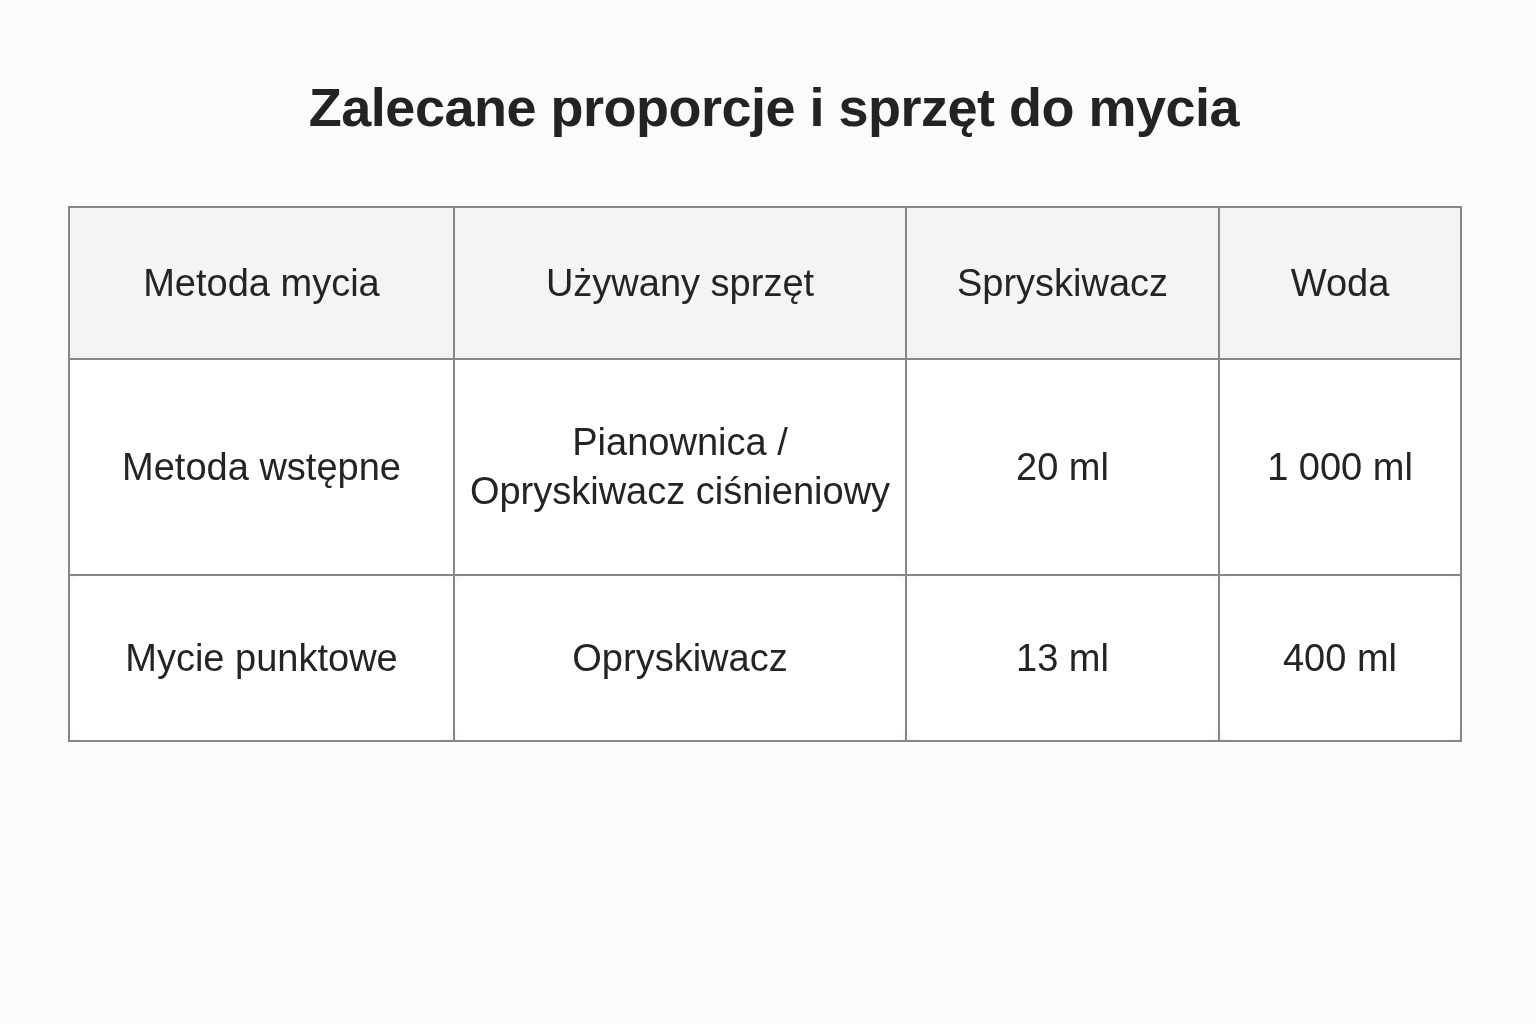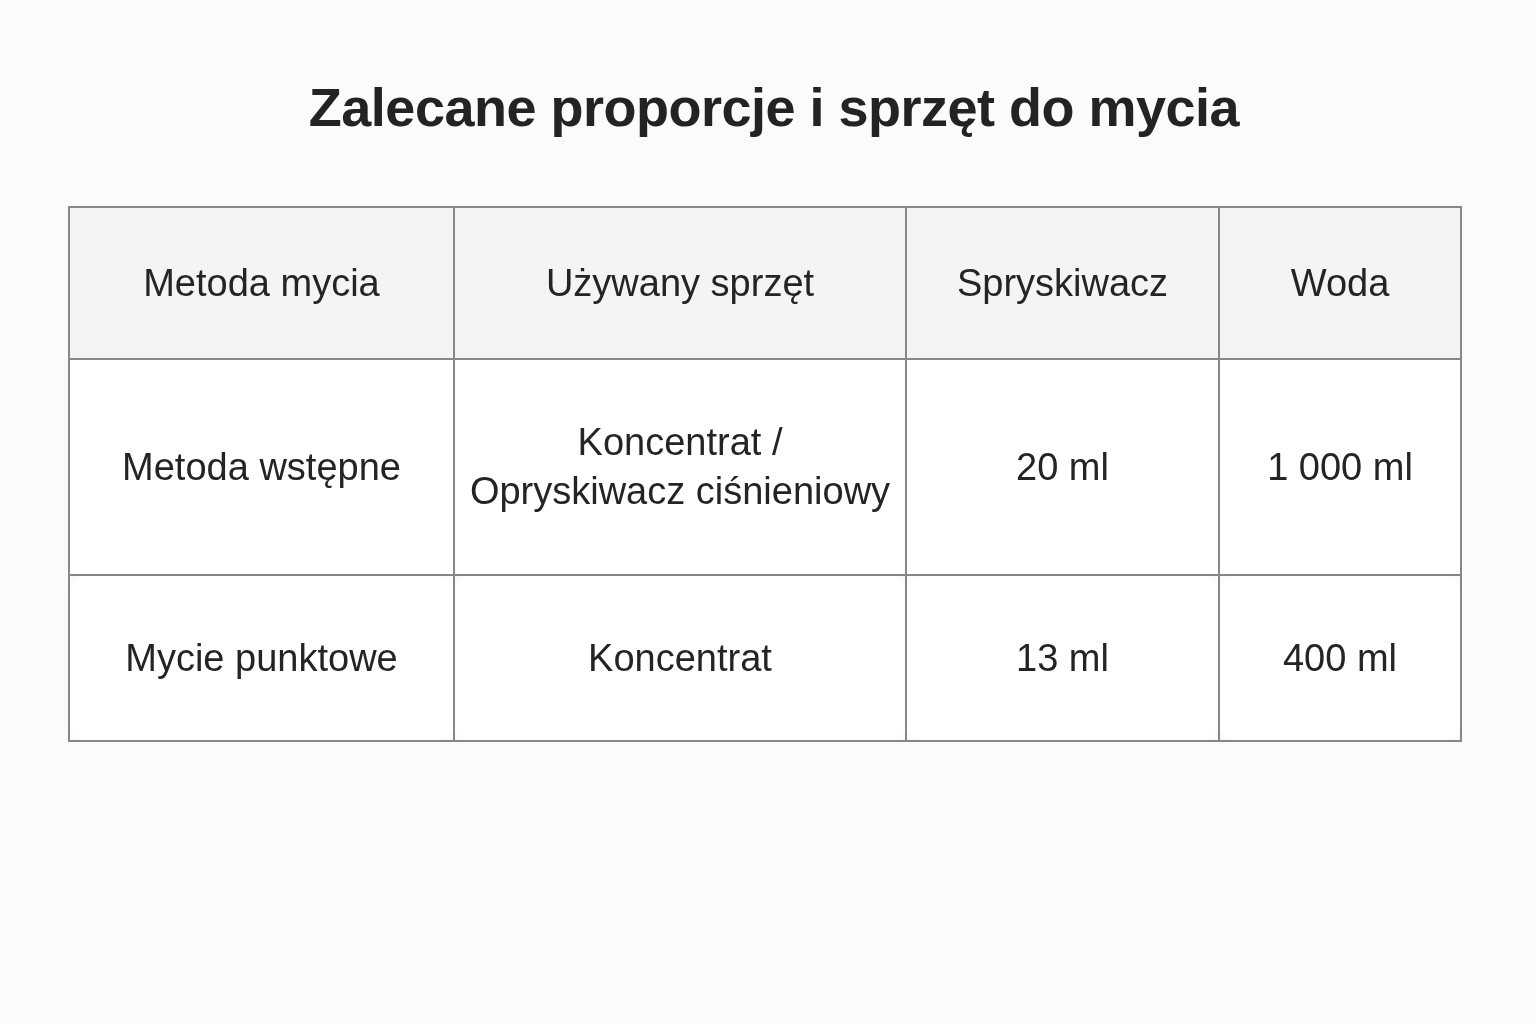--- a/index.html
+++ b/index.html
@@ -89,27 +89,27 @@
         <tr>
           <th>Metoda mycia</th>
           <th>Używany sprzęt</th>
           <th>Spryskiwacz</th>
           <th>Woda</th>
         </tr>
       </thead>
       <tbody>
         <tr class="row-tall">
           <td>Metoda wstępne</td>
-          <td>Koncentrat / Opryskiwacz ciśnieniowy</td>
+          <td>Pianownica / Opryskiwacz ciśnieniowy</td>
           <td>20 ml</td>
           <td>1 000 ml</td>
         </tr>
         <tr class="row-short">
           <td>Mycie punktowe</td>
-          <td>Koncentrat</td>
+          <td>Opryskiwacz</td>
           <td>13 ml</td>
           <td>400 ml</td>
         </tr>
       </tbody>
     </table>
   </div>
 
 </div>
 
 </body></html>

